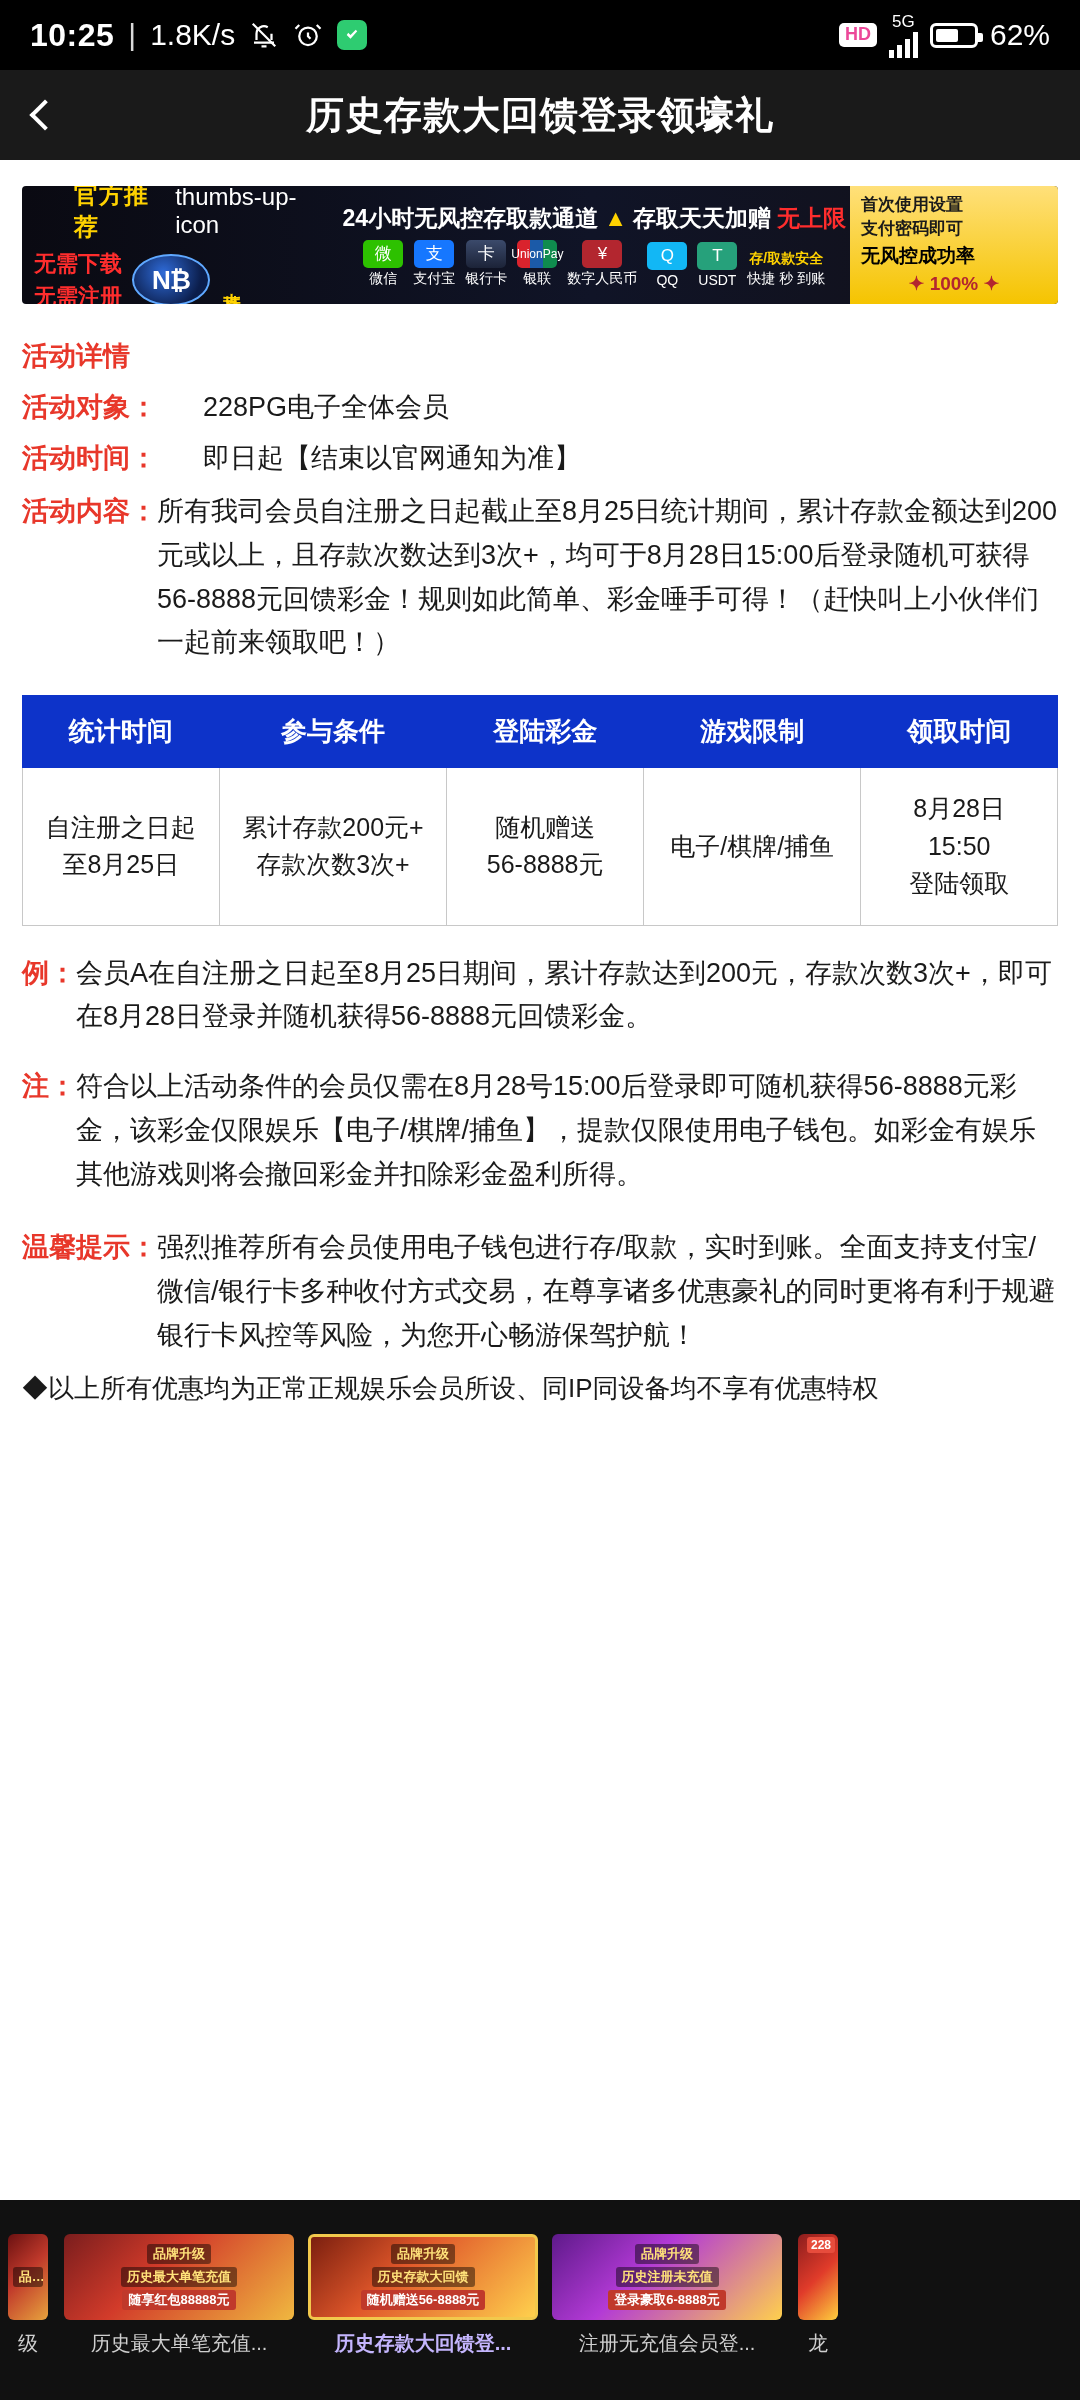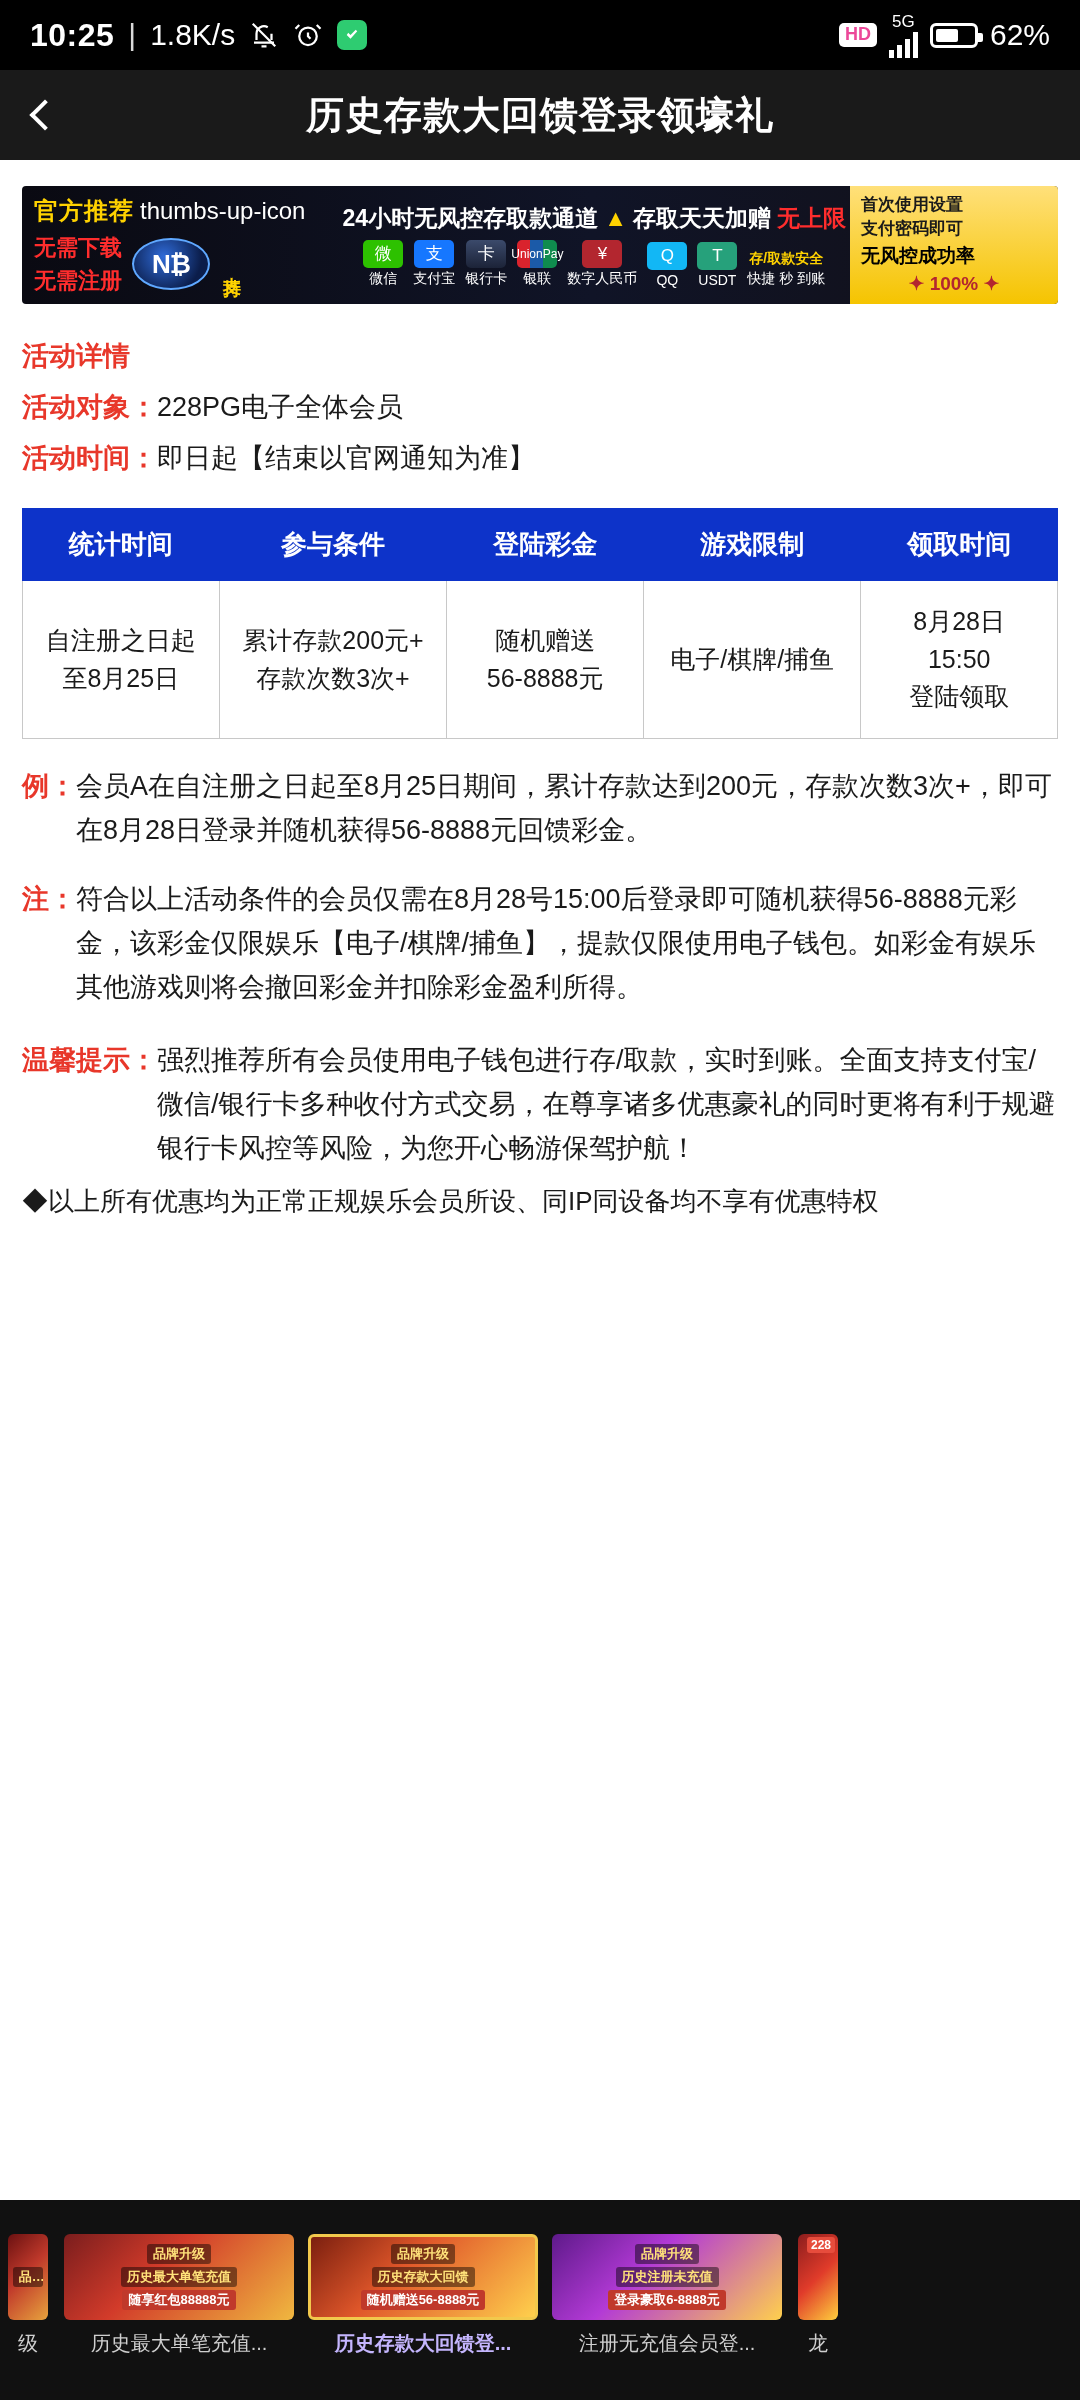--- a/index.html
+++ b/index.html
@@ -89,21 +89,21 @@
   .banner {
     width: 1036px; height: 118px;
     background: linear-gradient(90deg,#0a0a12 0%, #101427 55%, #121018 100%);
     border-radius: 4px;
     display: flex; overflow: hidden; position: relative;
   }
   .bn-left {
     width: 355px; padding: 8px 6px 8px 12px; color: #fff; position: relative;
     display: flex; flex-direction: column; justify-content: center;
   }
-  .bn-l1 { display: flex; align-items: center; gap: 6px; }
+  .bn-l1 { display: flex; align-items: center; gap: 6px; margin-left: 40px; }
   .bn-yellow { color: #ffd200; font-size: 24px; font-weight: 900; letter-spacing: 1px; }
   .bn-thumb { font-size: 24px; }
   .bn-l2 { display: flex; align-items: center; gap: 10px; margin-top: 6px; }
   .bn-stack { display: flex; flex-direction: column; gap: 3px; }
   .bn-red { color: #ff2d2d; font-size: 22px; font-weight: 900; }
   .bn-no {
     width: 78px; height: 52px; border-radius: 50%;
     background: radial-gradient(circle at 40% 35%, #2f6bd8, #0b1d4a 70%);
     border: 2px solid #5fa8ff; color: #fff; font-size: 26px; font-weight: 900;
     display: flex; align-items: center; justify-content: center; letter-spacing: -1px;
@@ -141,21 +141,21 @@
   }
   .bn-r1 { color: #1a1a1a; font-size: 17px; font-weight: bold; line-height: 1.25; }
   .bn-r2 { color: #000000; font-size: 19px; font-weight: 900; }
   .bn-r3 { color: #b3262f; font-size: 19px; font-weight: 900; text-align: center; }
 
   
   .detail { padding-top: 34px; }
   .detail h3 {
     color: #e8372a; font-size: 27px; font-weight: bold; margin-bottom: 14px;
   }
-  .kvrow { display: flex; margin-bottom: 12px; font-size: 27px; line-height: 1.45; }
+  .kvrow { display: flex; margin-bottom: 12px; font-size: 27px; line-height: 1.45; gap: 46px; }
   .kvrow .k { color: #e8372a; font-weight: bold; white-space: nowrap; }
   .kvrow .v { color: #1a1a1a; }
   .para-blk { display: flex; font-size: 27px; line-height: 1.62; }
   .para-blk .k { color: #e8372a; font-weight: bold; white-space: nowrap; }
   .para-blk .v { color: #1a1a1a; }
 
   
   table.promo {
     width: 1036px; margin: 30px 0 6px 0; border-collapse: collapse;
     table-layout: fixed;
@@ -341,20 +341,24 @@
   <div class="detail">
     <h3>活动详情</h3>
 
     <div class="kvrow">
       <span class="k">活动对象：</span>
       <span class="v">228PG电子全体会员</span>
     </div>
     <div class="kvrow">
       <span class="k">活动时间：</span>
       <span class="v">即日起【结束以官网通知为准】</span>
+    </div>
+    <div class="para-blk">
+      <span class="k">活动内容：</span>
+      <span class="v">所有我司会员自注册之日起截止至8月25日统计期间，累计存款金额达到200元或以上，且存款次数达到3次+，均可于8月28日15:00后登录随机可获得56-8888元回馈彩金！规则如此简单、彩金唾手可得！（赶快叫上小伙伴们一起前来领取吧！）</span>
     </div>
   </div>
 
   <table class="promo">
     <thead>
       <tr>
         <th style="width:19%">统计时间</th>
         <th style="width:22%">参与条件</th>
         <th style="width:19%">登陆彩金</th>
         <th style="width:21%">游戏限制</th>

